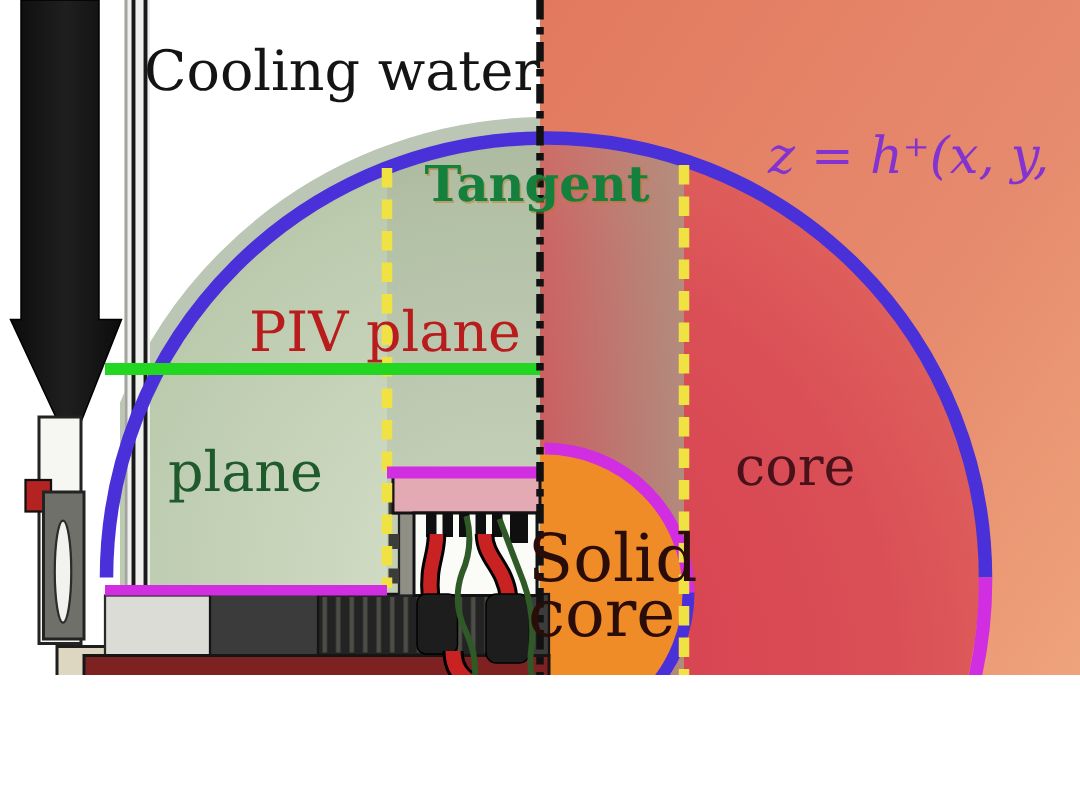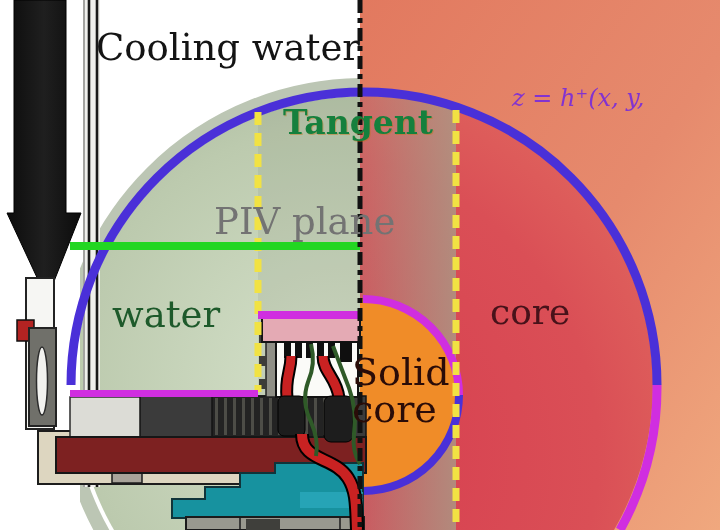--- a/index.html
+++ b/index.html
@@ -1,27 +1,27 @@
 <!DOCTYPE html>
 <html><head>
 <meta charset="utf-8">
 <style>
   html,body{margin:0;padding:0;background:#ffffff;}
-  #fig{position:relative;width:720px;height:530px;overflow:hidden;background:#ffffff;
+  #fig{position:relative;width:720px;height:450px;overflow:hidden;background:#ffffff;
        font-family:"DejaVu Serif",serif;}
   #fig svg{position:absolute;left:0;top:0;}
   .lbl{position:absolute;white-space:nowrap;pointer-events:none;}
   .lbl-cooling{left:96px;top:26px;font-size:37px;color:#141414;}
-  .lbl-piv{left:166px;top:200px;font-size:37px;color:#737373;margin-left:48px;}
+  .lbl-piv{left:166px;top:200px;font-size:37px;color:#b91c1c;}
   .lbl-tangent{left:272px;top:105px;width:172px;text-align:center;font-size:33px;line-height:35px;
                font-weight:bold;color:#15803d;text-shadow:1px 1px 0 rgba(190,115,25,0.45);}
   .lbl-acid{left:112px;top:292px;font-size:37px;line-height:45px;color:#1e5a2b;}
-  .lbl-solid{left:352px;top:354px;font-size:38px;line-height:37px;color:#2a0c08;}
+  .lbl-solid{left:352px;top:354px;font-size:44px;line-height:37px;color:#2a0c08;}
   .lbl-liquid{left:490px;top:290px;font-size:36px;line-height:43px;color:#47121a;}
-  .lbl-eq{left:512px;top:84px;font-size:24px;font-style:italic;color:#8233d0;}
+  .lbl-eq{left:512px;top:84px;font-size:34px;font-style:italic;color:#8233d0;}
   .lbl div{pointer-events:none;}
 </style>
 </head>
 <body>
 
 <div id="fig">
 
 <svg width="720" height="530" viewBox="0 0 720 530">
   <defs>
     <linearGradient id="salmonGrad" x1="0" y1="0" x2="1" y2="1">
@@ -151,21 +151,21 @@
 
 <div class="lbl lbl-cooling">Cooling water</div>
 
 <div class="lbl lbl-piv">PIV plane</div>
 
 <div class="lbl lbl-tangent">
   <div>Tangent</div>
 </div>
 
 <div class="lbl lbl-acid">
-  <div>water</div>
+  <div>plane</div>
 </div>
 
 <div class="lbl lbl-solid">
   <div>Solid</div>
   <div>core</div>
 </div>
 
 <div class="lbl lbl-liquid">
   <div>core</div>
 </div>

